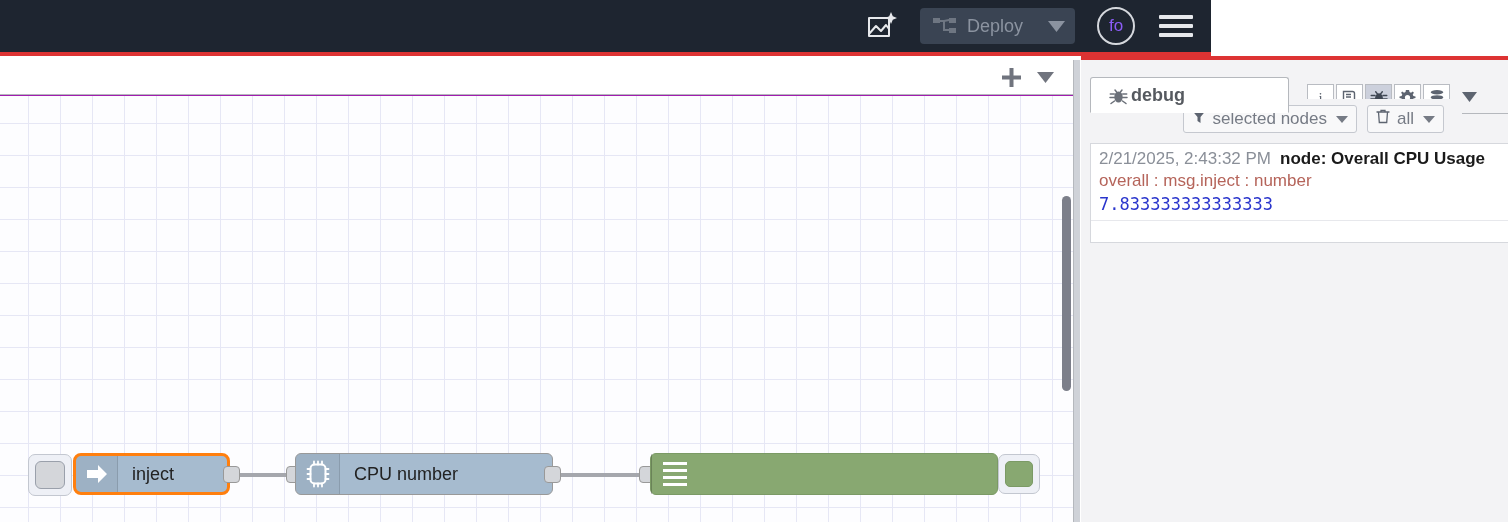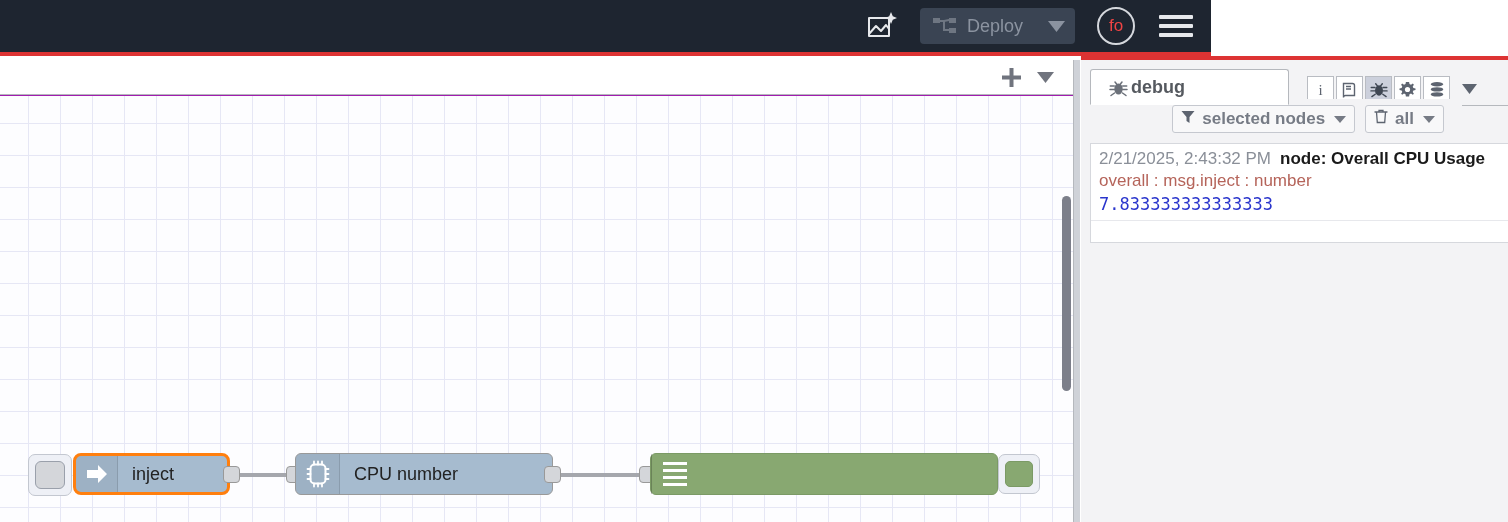--- a/index.html
+++ b/index.html
@@ -36,21 +36,21 @@
   }
   #deploy-main .dep-ico { margin-right: 9px; display:flex; }
   #deploy-arrow {
     width: 38px; height: 36px;
     display: flex; align-items: center; justify-content: center;
   }
   #user-avatar {
     width: 38px; height: 38px; border-radius: 50%;
     border: 2px solid #d5d8dd;
     display: flex; align-items: center; justify-content: center;
-    color: #ef4444; font-size: 17px; margin-right: 24px;
+    color: #8b5cf6; font-size: 17px; margin-right: 24px;
   }
   #hamburger-btn { width: 34px; height: 30px; margin-right: 18px; flex-direction: column; justify-content: space-between; padding: 4px 0;}
   #hamburger-btn span { display:block; height: 4px; background: #e7e9ec; border-radius: 1px; width: 34px; }
 
   
   #workspace {
     position: absolute; left: 0; top: 60px;
     width: 1080px; height: 462px;
     background: #a21caf;
   }
@@ -196,21 +196,21 @@
   #wire-2 { left: 559px; width: 82px; }
 
   
   #sidebar {
     position: absolute; left: 1081px; top: 56px;
     width: 427px; height: 466px;
     background: #f3f3f5;
     border-top: 4px solid #d33;
   }
   #sidebar-tabs {
-    position: absolute; left: 0; top: 8px;
+    position: absolute; left: 0; top: 16px;
     width: 427px; height: 38px;
     display: flex; align-items: flex-end;
     background: #f3f3f5;
     border-bottom: 1px solid #b5b8bd;
   }
   #tab-debug {
     margin-left: 9px;
     width: 199px; height: 36px;
     background: #fff;
     border: 1px solid #b5b8bd; border-bottom: 1px solid #fff;
@@ -237,21 +237,21 @@
   #sidebar-tools-chevron {
     width: 26px; height: 26px; margin-left: 4px;
     display: flex; align-items: center; justify-content: center;
   }
 
   #debug-toolbar {
     position: absolute; left: 0; top: 39px;
     width: 381px; height: 40px;
     background: #f3f3f5;
     display: flex; align-items: center; justify-content: flex-end;
-    padding-right: 18px; gap: 10px; font-weight: bold;
+    padding-right: 18px; gap: 10px;
   }
   .dbg-filter-btn {
     height: 28px;
     border: 1px solid #c5c8cf;
     background: #f8f8f9;
     border-radius: 3px;
     display: flex; align-items: center;
     padding: 0 8px; gap: 7px;
     color: #767b85; font-size: 17px;
   }

